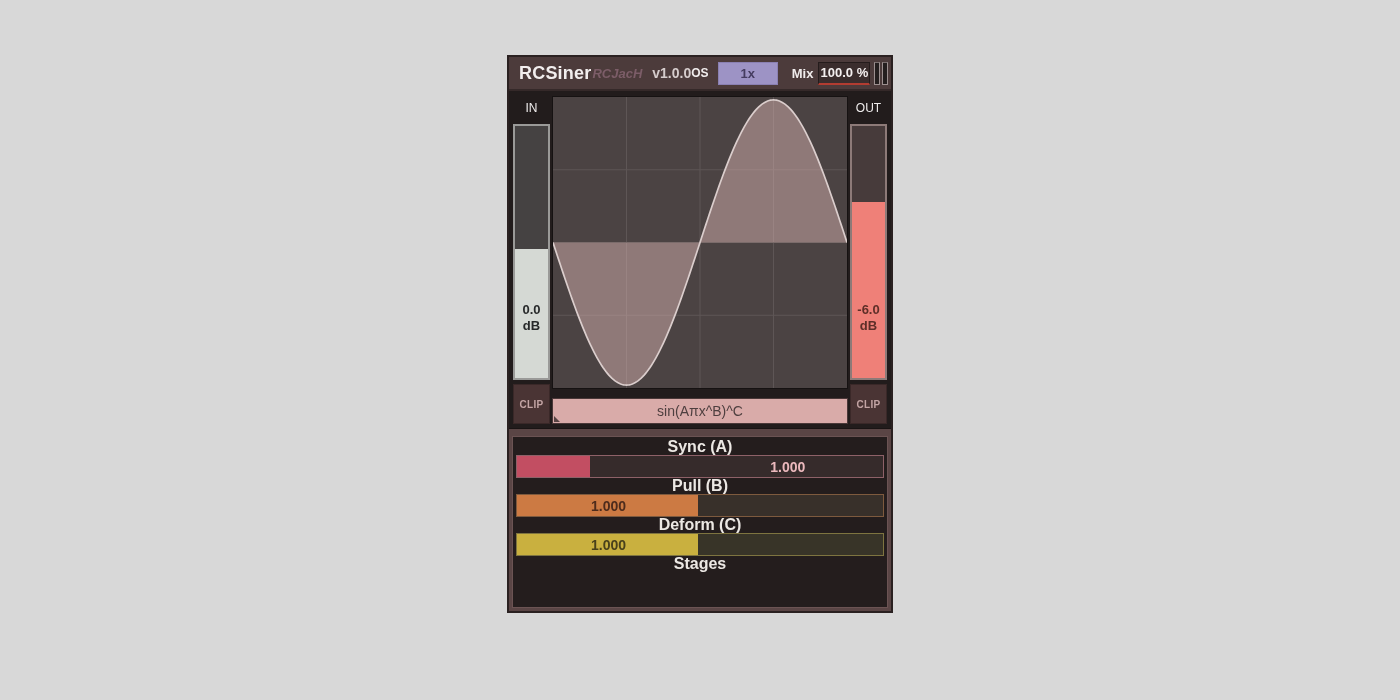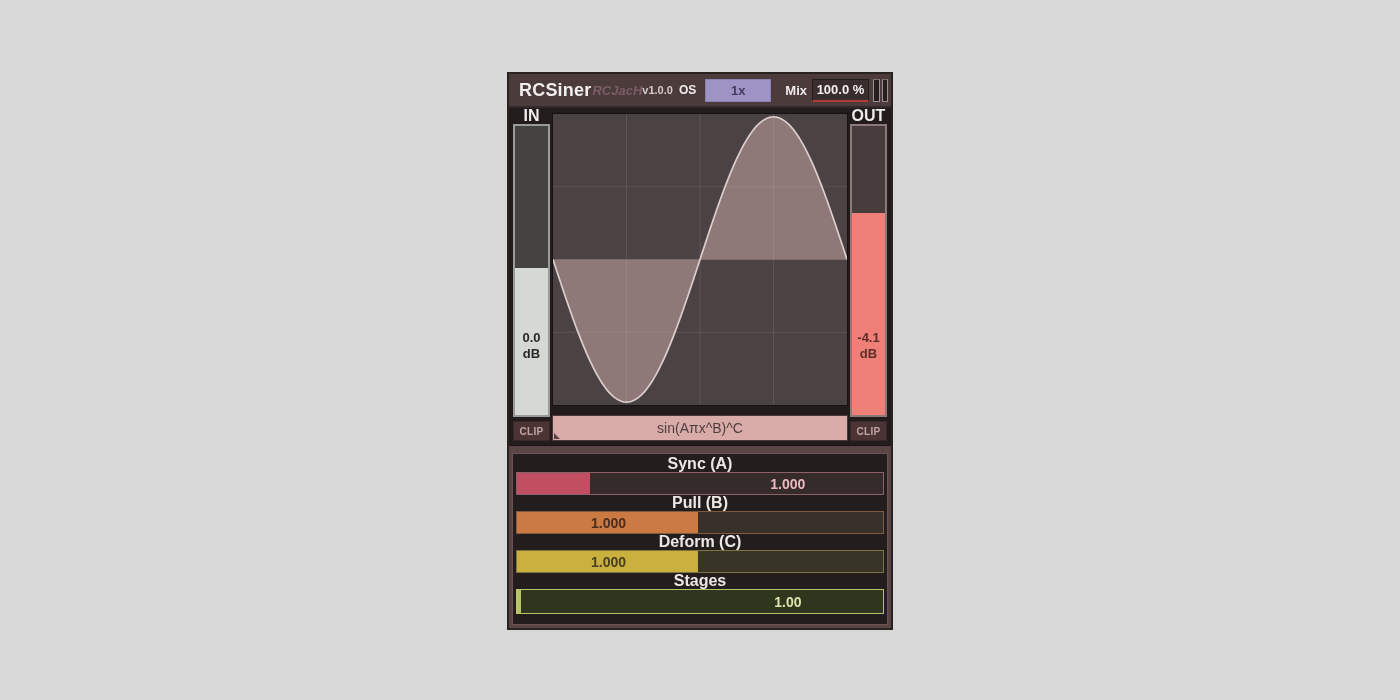--- a/index.html
+++ b/index.html
@@ -1,59 +1,59 @@
 <!DOCTYPE html>
 <html><head>
 <meta charset="utf-8">
 <style>
   * { margin:0; padding:0; box-sizing:border-box; }
   html,body { width:1400px; height:700px; background:#d8d8d8; font-family:"Liberation Sans", sans-serif; overflow:hidden; }
 
   .plugin {
-    position:absolute; left:507px; top:72px; width:386px; height:558px;
+    position:absolute; left:507px; top:55px; width:386px; height:558px;
     background:#5a4545; border:2px solid #2a2121; display:flex; flex-direction:column;
   }
 
   
   .titlebar {
     height:34px; flex:0 0 34px; background:#4c3b3b; display:flex; align-items:center;
     padding:0 3px 0 10px; border-bottom:2px solid #352929;
   }
   .brand { color:#f2eeee; font-size:18px; font-weight:bold; letter-spacing:0.2px; }
   .author { color:#7c5d68; font-size:13px; font-weight:bold; font-style:italic; margin-left:1px; }
-  .version { color:#d5cccc; font-size:11px; font-weight:bold; }
+  .version { color:#d5cccc; font-size:14px; font-weight:bold; margin-left:10px; }
   .titlebar .spacer { flex:1; }
   .os-label { color:#f0ecec; font-size:12px; font-weight:bold; margin-right:9px; }
   .os-btn {
     width:66px; height:23px; background:#9d93c5; color:#453c60; font-size:13px; font-weight:bold;
     border:1px solid #8a80b2; font-family:"Liberation Sans",sans-serif; cursor:pointer;
   }
   .mix-label { color:#f0ecec; font-size:13px; font-weight:bold; margin:0 5px 0 14px; }
   .mix-box {
     width:57px; height:23px; background:#3a2d2d; border:1px solid #241c1c; border-bottom:2px solid #b23c31;
     color:#f4f0f0; font-size:13px; font-weight:bold; display:flex; align-items:center; justify-content:center;
   }
   .bars-icon { width:15px; height:23px; margin-left:4px; display:flex; gap:2px; }
   .bars-icon i { flex:1; background:#241e1e; border:1px solid #9c8f8f; border-top-color:#7a6e6e; }
 
   
   .main { flex:0 0 338px; background:#221c1c; display:flex; padding:0 4px 4px 4px; gap:2px; border-bottom:1px solid #1a1414; }
   .meter-col { flex:0 0 37px; display:flex; flex-direction:column; }
-  .meter-label { height:16px; display:flex; align-items:center; justify-content:center; color:#efecec; font-size:16px; font-weight:bold; }
+  .meter-label { height:33px; display:flex; align-items:center; justify-content:center; color:#efecec; font-size:12px; font-weight:normal; }
   .meter { flex:1; border:2px solid #9a9a98; background:#454242; position:relative; overflow:hidden; }
   .meter .meter-fill { position:absolute; left:0; right:0; bottom:0; }
   .in-meter .meter-fill { background:#d5d9d4; }
   .out-meter { border-color:#8d7a78; background:#473b3b; }
   .out-meter .meter-fill { background:#ef8078; }
   .db-text { position:absolute; left:0; right:0; top:76%; transform:translateY(-50%); text-align:center; font-size:13px; font-weight:bold; line-height:1.25; }
   .in-meter .db-text { color:#27292a; }
   .out-meter .db-text { color:#5e2e28; }
   .db-text span { display:block; }
   .clip-box {
-    height:20px; margin-top:4px; background:#4a3434; border:1px solid #3a2828; color:#c3a4a4;
+    height:40px; margin-top:4px; background:#4a3434; border:1px solid #3a2828; color:#c3a4a4;
     font-size:10px; font-weight:bold; display:flex; align-items:center; justify-content:center; letter-spacing:0.3px;
   }
 
   .wave-col { flex:1; display:flex; flex-direction:column; padding-top:5px; }
   .wave-display { flex:1; background:#4b4343; border:1px solid #161212; position:relative; }
   .wave-display svg { position:absolute; inset:0; width:100%; height:100%; display:block; }
   .formula-bar {
     height:26px; margin-top:9px; background:#d9aba9; border:1px solid #4a3838; position:relative;
     display:flex; align-items:center; justify-content:center; color:#4e3f3f; font-size:14px; cursor:pointer;
   }
@@ -144,21 +144,21 @@
         <span>sin(Aπx^B)^C</span>
         <i class="corner"></i>
       </div>
     </div>
 
     <div class="meter-col">
       <div class="meter-label">OUT</div>
       <div class="meter out-meter">
         <div class="meter-fill" style="height: 70%;"></div>
         <div class="db-text">
-          <span>-4.1</span>
+          <span>-6.0</span>
           <span>dB</span>
         </div>
       </div>
       <div class="clip-box">CLIP</div>
     </div>
 
   </div>
 
   <div class="frame-gap"></div>
 
@@ -176,19 +176,15 @@
       <span class="val" style="left: 25%;">1.000</span>
     </div>
 
     <div class="param-label">Deform (C)</div>
     <div class="slider deform">
       <div class="fill" style="width: 49.5%;"></div>
       <span class="val" style="left: 25%;">1.000</span>
     </div>
 
     <div class="param-label">Stages</div>
-    <div class="slider stages">
-      <div class="fill" style="width: 1.2%;"></div>
-      <span class="val" style="left: 74%;">1.00</span>
-    </div>
 
   </div>
 </div>
 
 </body></html>

